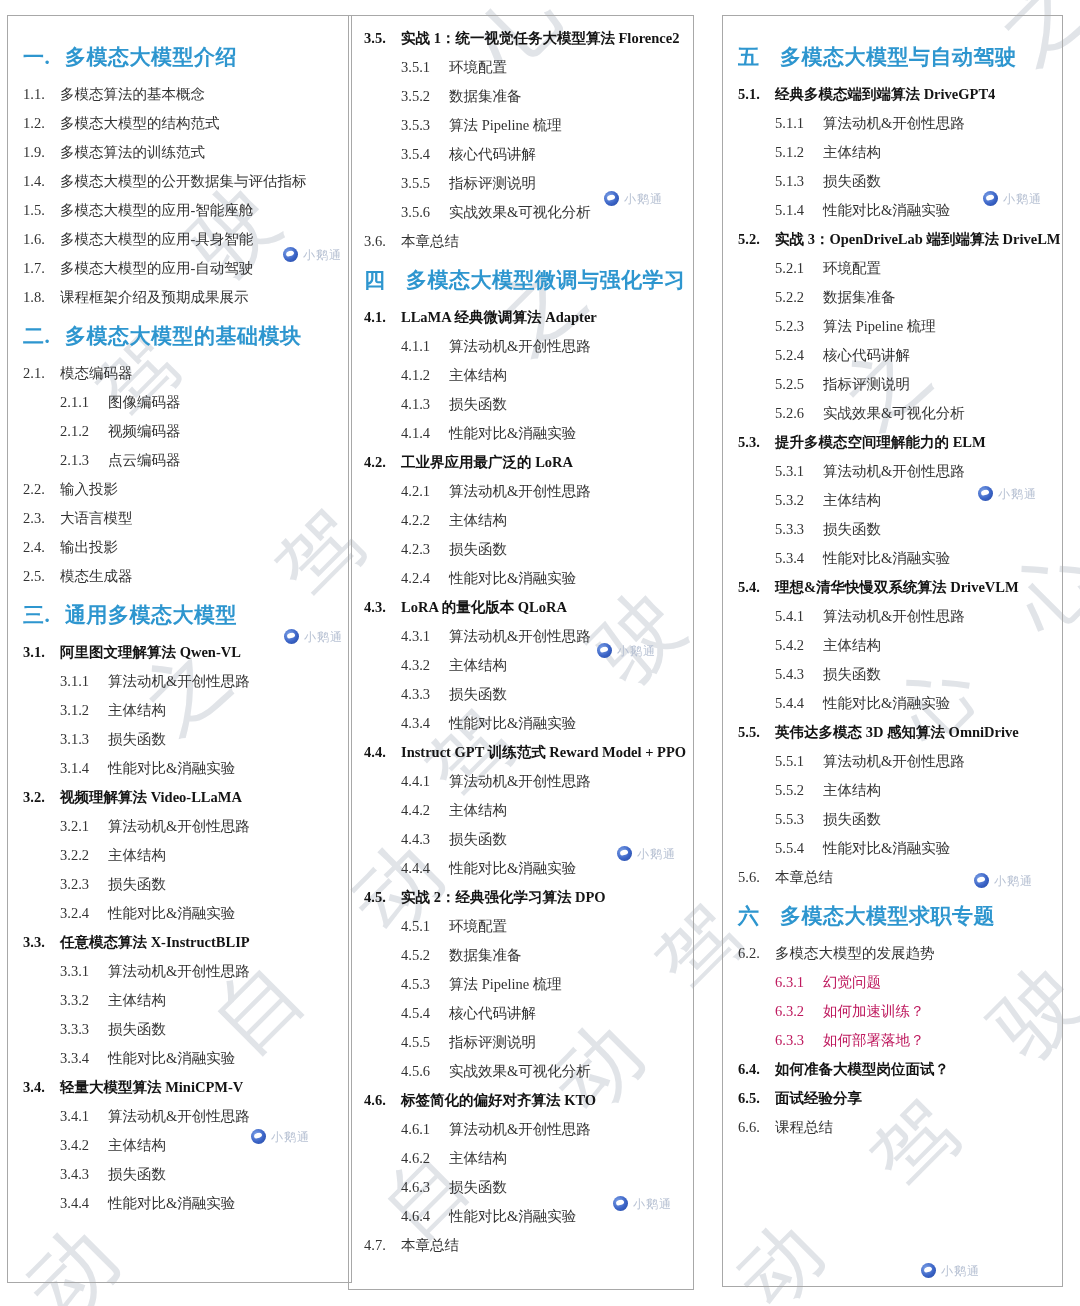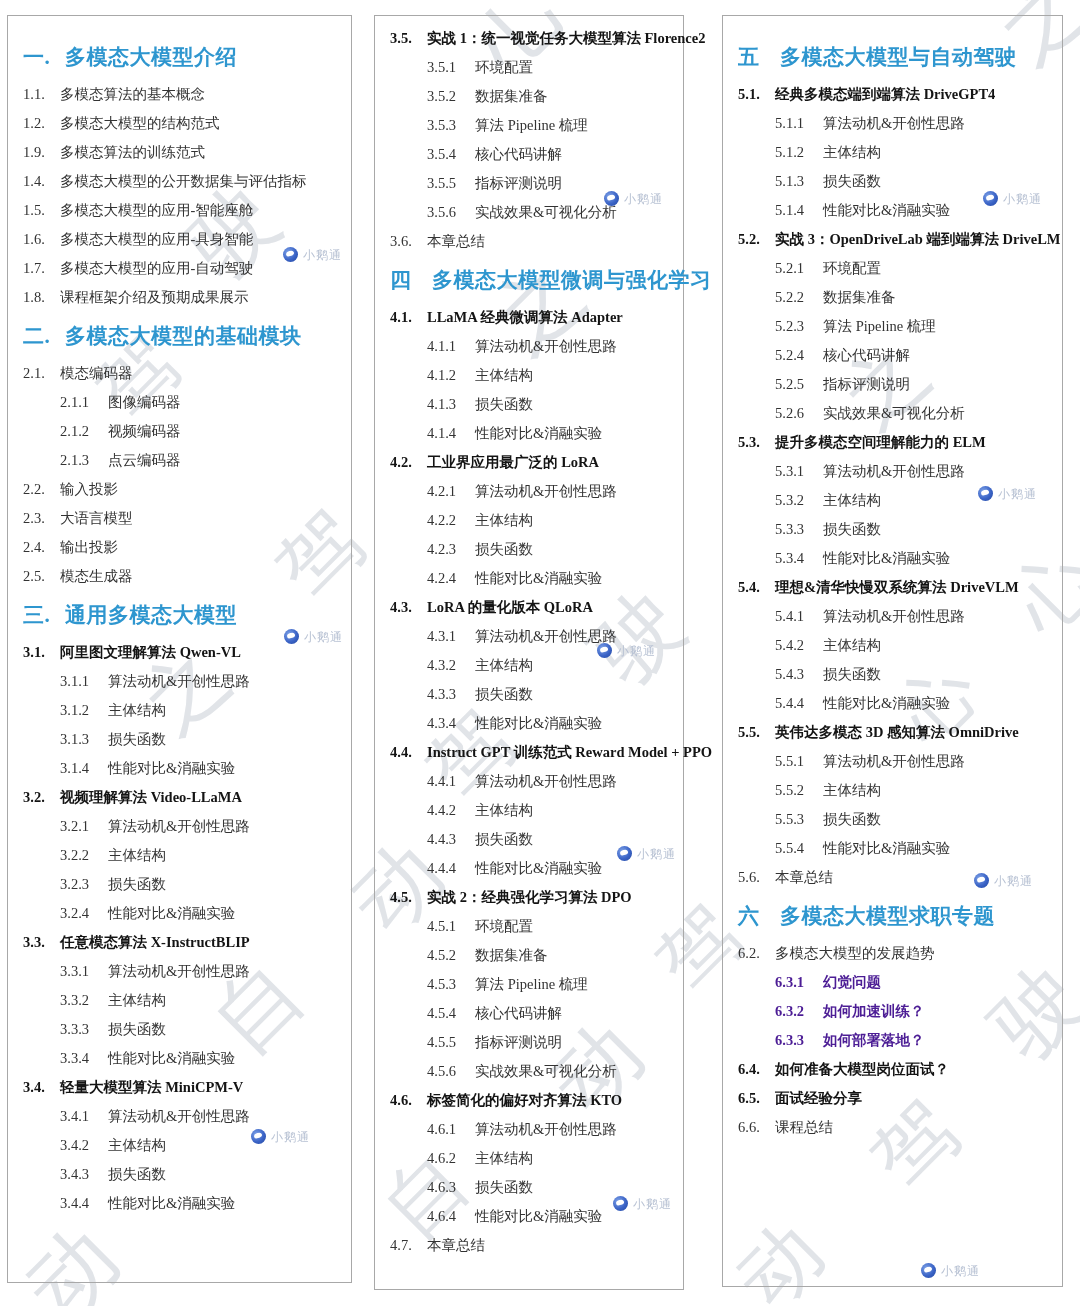--- a/index.html
+++ b/index.html
@@ -5,31 +5,31 @@
   html,body{margin:0;padding:0;background:#ffffff;}
   #page{
     position:relative;width:1080px;height:1306px;background:#ffffff;overflow:hidden;
     font-family:"Liberation Serif","DejaVu Serif",serif;
   }
   .box{
     position:absolute;top:15px;border:1px solid #a8a8a8;box-sizing:border-box;
     padding-top:12px;background:transparent;z-index:2;
   }
   #col1{left:7px;width:345px;height:1268px;}
-  #col2{left:374px;width:310px;height:1275px;}
+  #col2{left:348px;width:346px;height:1275px;}
   #col3{left:722px;width:341px;height:1272px;}
   .item{
     display:flex;align-items:baseline;white-space:nowrap;
     margin:0 0 9px 0;line-height:20px;font-size:14.5px;color:#333;
   }
   .num{flex:0 0 auto;display:inline-block;}
   .n2{padding-left:15px;}
   .s2{padding-left:15px;font-weight:700;color:#141414;}
   .n3{padding-left:52px;}
-  .s3{padding-left:52px;font-weight:700;color:#4c1d95;}
+  .s3{padding-left:52px;font-weight:400;color:#be185d;}
   .n2 .num,.s2 .num{min-width:37px;}
   .n3 .num,.s3 .num{min-width:48px;}
   .h1{
     padding-left:15px;margin:16px 0 14px 0;
     font-size:21px;line-height:26px;font-weight:700;color:#2e96cf;letter-spacing:0.5px;
   }
   .h1 .num{min-width:32px;margin-right:10px;}
   .badge{position:absolute;display:flex;align-items:flex-start;z-index:5;}
   .badge .dot{
     width:15px;height:15px;border-radius:50%;position:relative;flex:0 0 auto;

